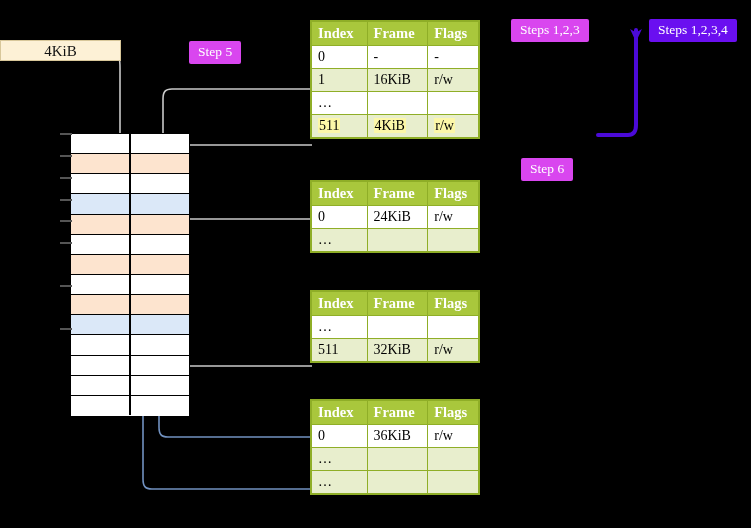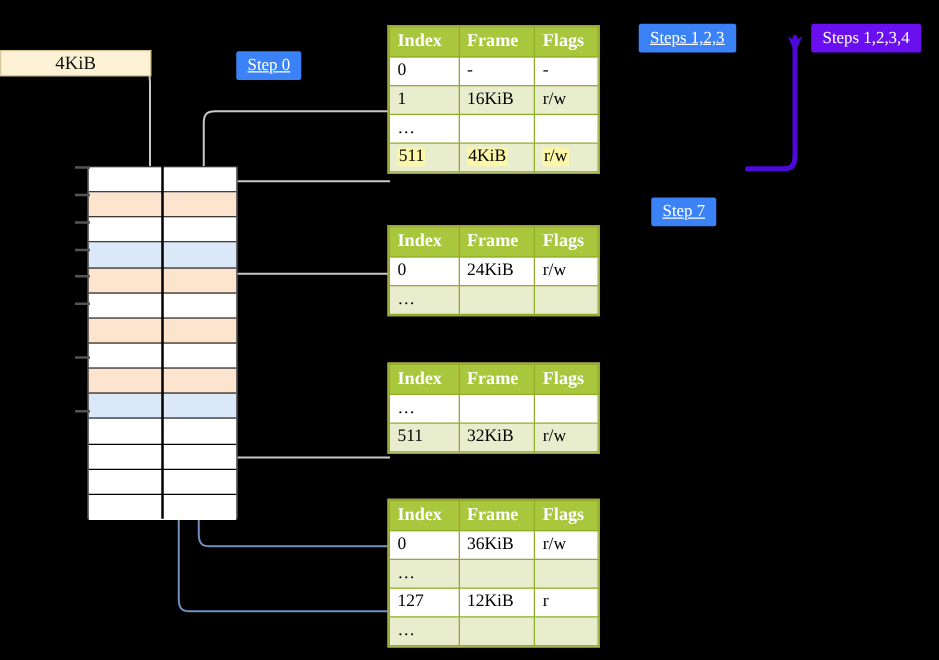--- a/index.html
+++ b/index.html
@@ -17,21 +17,21 @@
   .badge{
     position:absolute;
     font-family:"Liberation Serif", serif;
     font-size:13.5px;
     line-height:1;
     padding:4px 9px 5px 9px;
     color:#ffffff;
     white-space:nowrap;
     border-radius:2px;
   }
-  .badge.red{background:#3b82f6;text-decoration:underline;}
+  .badge.red{background:#d946ef;}
   .badge.violet{background:#6a0ff0;}
 
   
   .memlabel{
     position:absolute;
     background:#fdf1d6;
     border:1px solid #d8c79a;
     box-sizing:border-box;
     font-size:15px;
     text-align:center;
@@ -46,21 +46,21 @@
   .grid .row.peach{background:#fde4cf;}
   .grid .row.blue{background:#dbe8f8;}
   .grid .row.white{background:#ffffff;}
 
   .tick{position:absolute;height:1.5px;background:#555;}
 
   
   .ptable{
     position:absolute;
     border-collapse:collapse;
-    background:#fca5a5;
+    background:#a16207;
     font-size:14px;
     border:1px solid #8fae27;
     box-sizing:border-box;
   }
   .ptable table{border-collapse:collapse;width:100%;}
   .ptable th{
     background:#a9c73c;
     color:#ffffff;
     font-weight:bold;
     text-align:left;
@@ -163,24 +163,24 @@
       <div class="tick" style="left: 60px; top: 199px; width: 12px;"></div>
       <div class="tick" style="left: 60px; top: 220px; width: 12px;"></div>
       <div class="tick" style="left: 60px; top: 242px; width: 12px;"></div>
       <div class="tick" style="left: 60px; top: 285px; width: 12px;"></div>
       <div class="tick" style="left: 60px; top: 328px; width: 12px;"></div>
     </div>
 
   <div style="position:absolute;left:129px;top:133px;width:1.5px;height:282px;background:#000;"></div>
 
   <div id="badges">
-      <div class="badge red" style="left: 189px; top: 41px;">Step 0</div>
+      <div class="badge red" style="left: 189px; top: 41px;">Step 5</div>
       <div class="badge red" style="left: 511px; top: 19px;">Steps 1,2,3</div>
       <div class="badge violet" style="left: 649px; top: 19px;">Steps 1,2,3,4</div>
-      <div class="badge red" style="left: 521px; top: 158px;">Step 7</div>
+      <div class="badge red" style="left: 521px; top: 158px;">Step 6</div>
     </div>
 
   <div id="tables">
       <div class="ptable" style="left: 310px; top: 20px; width: 170px;">
         <table>
           <thead>
             <tr>
               <th class="c-index">Index</th>
               <th class="c-frame">Frame</th>
               <th class="c-flags">Flags</th>
@@ -269,25 +269,20 @@
             <tr class="plain">
               <td class="c-index">0</td>
               <td class="c-frame">36KiB</td>
               <td class="c-flags">r/w</td>
             </tr>
             <tr class="alt">
               <td class="c-index">…</td>
               <td class="c-frame"></td>
               <td class="c-flags"></td>
             </tr>
-            <tr class="plain">
-              <td class="c-index">127</td>
-              <td class="c-frame">12KiB</td>
-              <td class="c-flags">r</td>
-            </tr>
             <tr class="alt">
               <td class="c-index">…</td>
               <td class="c-frame"></td>
               <td class="c-flags"></td>
             </tr>
           </tbody>
         </table>
       </div>
     </div>
 

